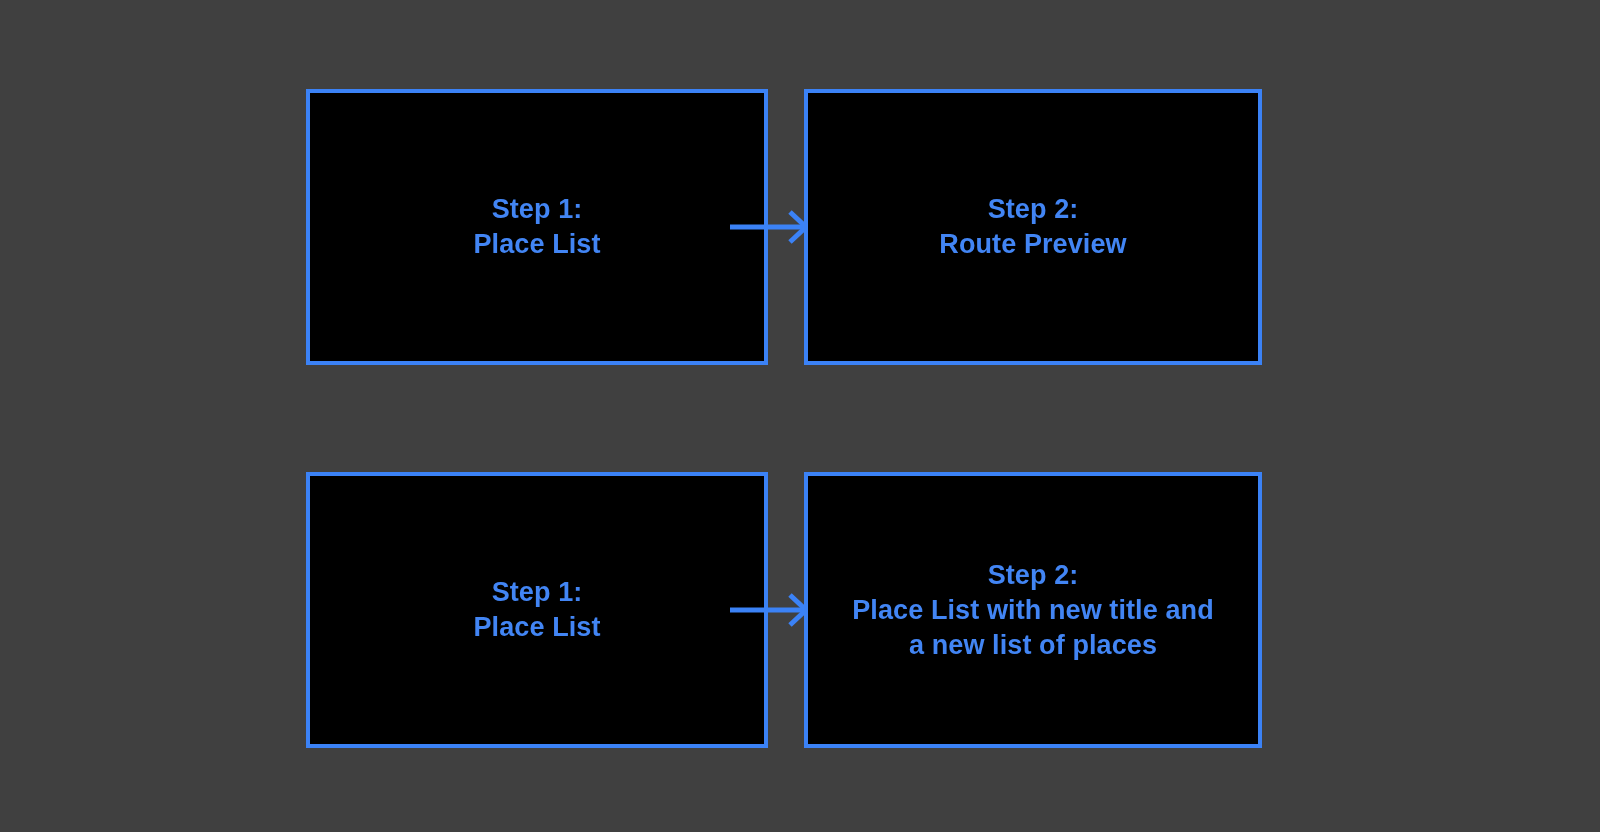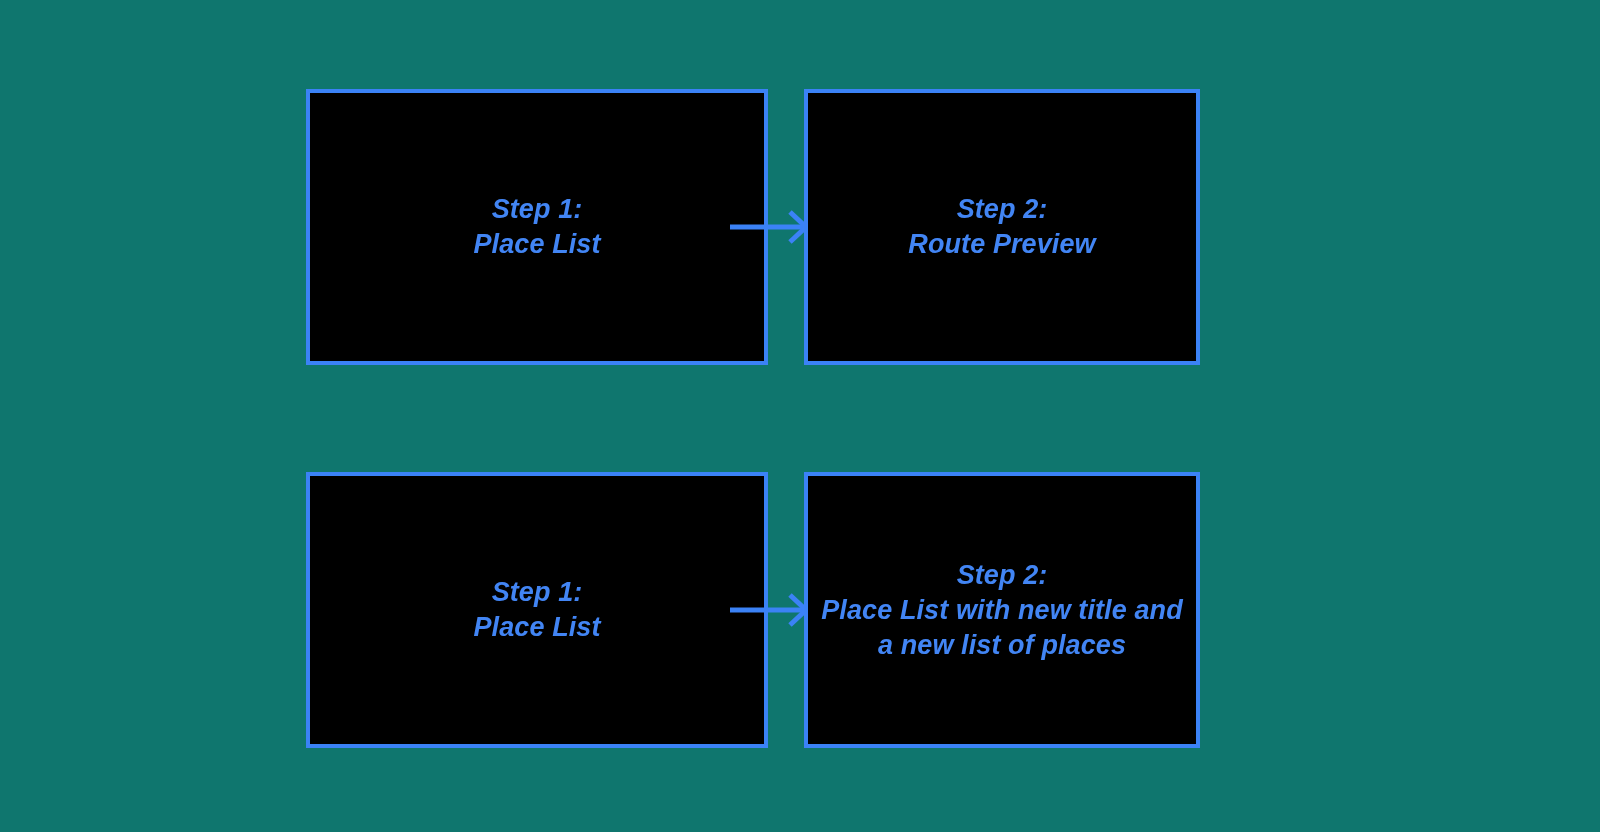--- a/index.html
+++ b/index.html
@@ -11,22 +11,21 @@
   body {
     width: 1600px;
     height: 832px;
     overflow: hidden;
     font-family: "Liberation Sans", sans-serif;
   }
   #canvas {
     position: relative;
     width: 1600px;
     height: 832px;
-    background: #0f766e;
-    font-style: italic;
+    background: #404040;
   }
   .flow-row {
     position: absolute;
     left: 0;
     width: 1600px;
     height: 276px;
   }
   .flow-row.row-top    { top: 89px; }
   .flow-row.row-bottom { top: 472px; }
 
@@ -35,21 +34,21 @@
     top: 0;
     height: 276px;
     box-sizing: border-box;
     border: 4px solid #3b82f6;
     background: #000000;
     display: flex;
     align-items: center;
     justify-content: center;
   }
   .step-box.box-left  { left: 306px;  width: 462px; }
-  .step-box.box-right { left: 804px;  width: 396px; }
+  .step-box.box-right { left: 804px;  width: 458px; }
 
   .step-label {
     color: #4285f4;
     font-family: "Liberation Sans", sans-serif;
     font-size: 27px;
     font-weight: bold;
     line-height: 35px;
     text-align: center;
     letter-spacing: 0.1px;
     white-space: pre-line;

